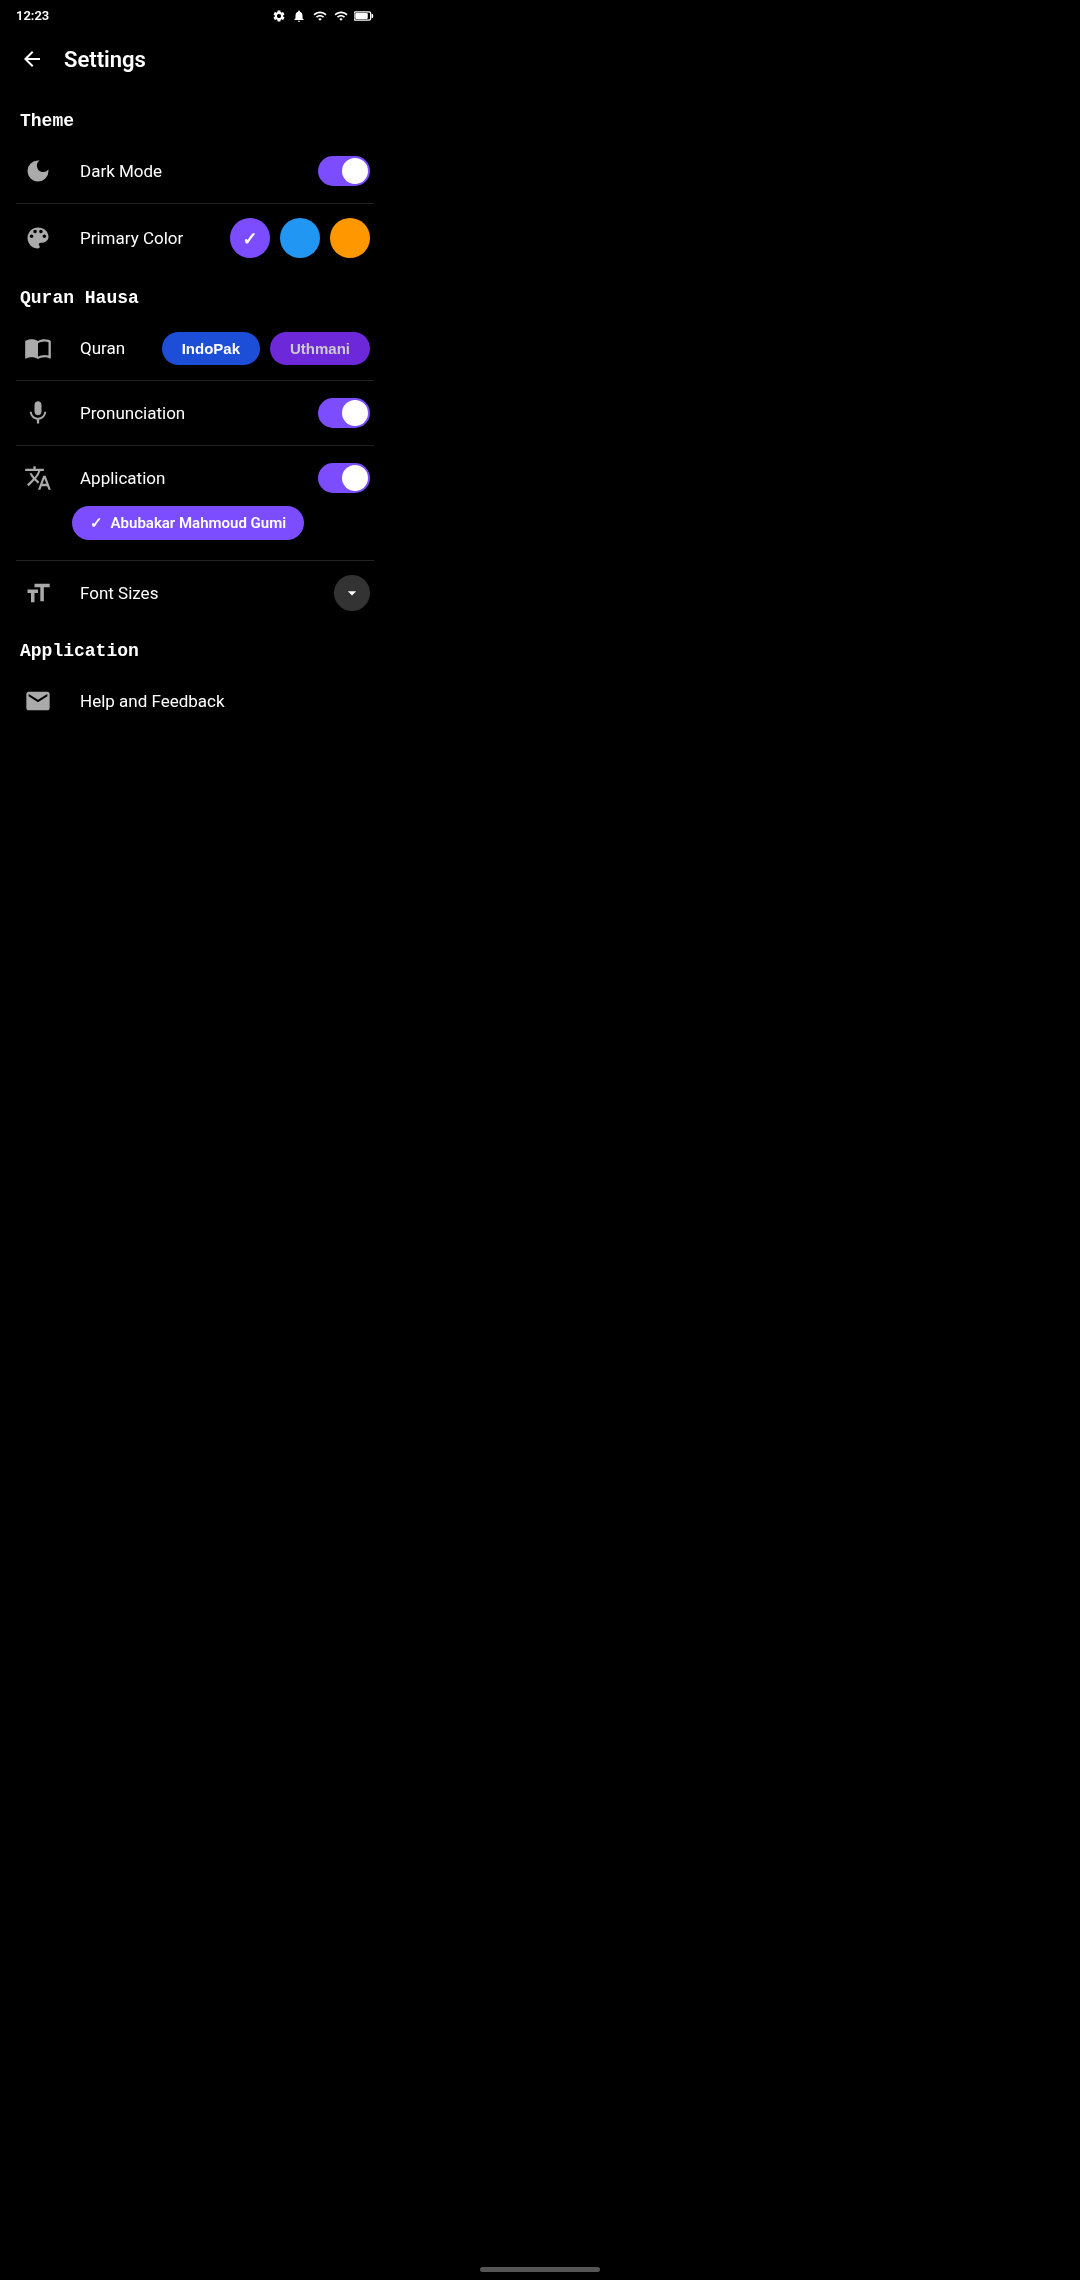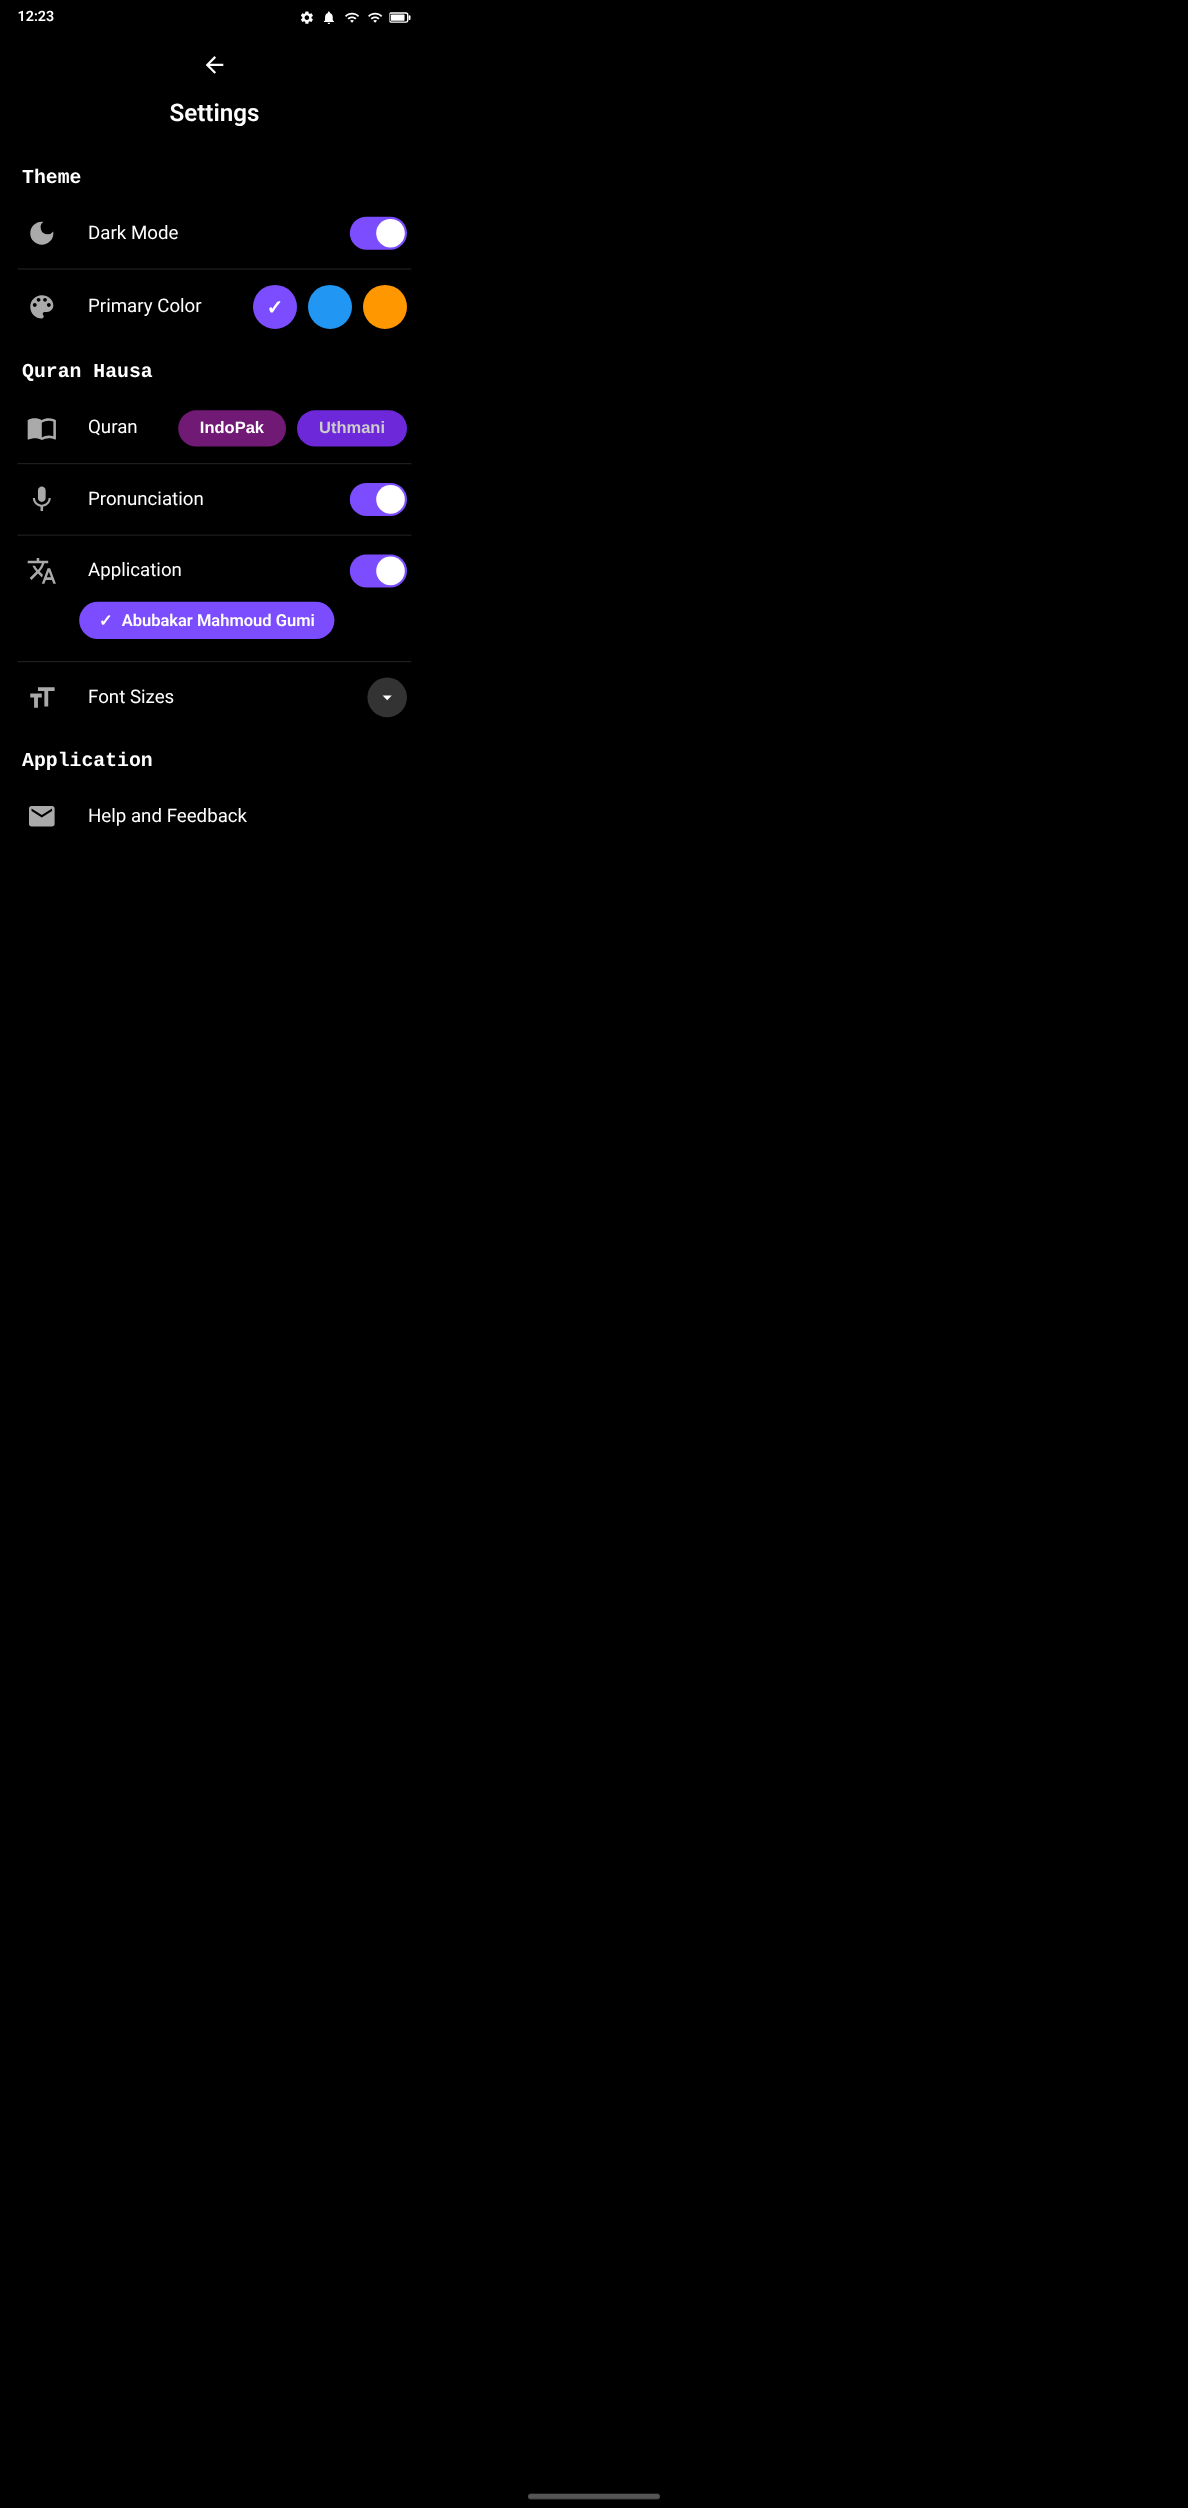--- a/index.html
+++ b/index.html
@@ -29,21 +29,20 @@
       gap: 6px;
       align-items: center;
       font-size: 13px;
     }
 
     .header {
       display: flex;
       align-items: center;
       padding: 12px 16px 20px;
       gap: 16px;
-      flex-direction: column;
     }
 
     .back-icon {
       width: 32px;
       height: 32px;
       display: flex;
       align-items: center;
       justify-content: center;
       cursor: pointer;
     }
@@ -170,21 +169,21 @@
     .quran-btn {
       padding: 8px 20px;
       border-radius: 25px;
       border: none;
       font-size: 15px;
       font-weight: 600;
       cursor: pointer;
     }
 
     .quran-btn.active {
-      background: #701a75;
+      background: #1d4ed8;
       color: #fff;
     }
 
     .quran-btn.inactive {
       background: #6d28d9;
       color: #ccc;
     }
 
     
     .translation-selected {

